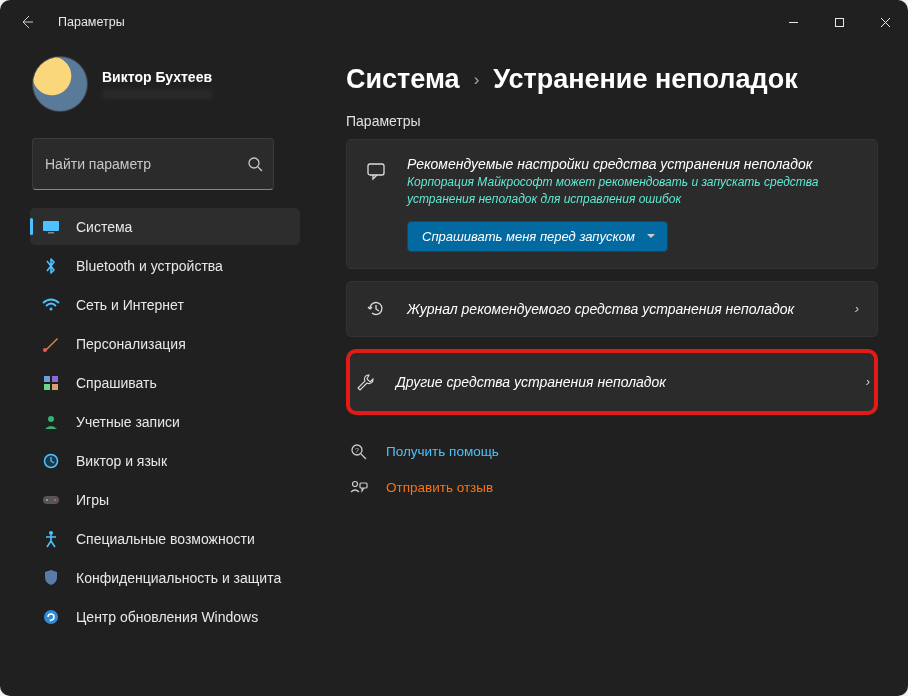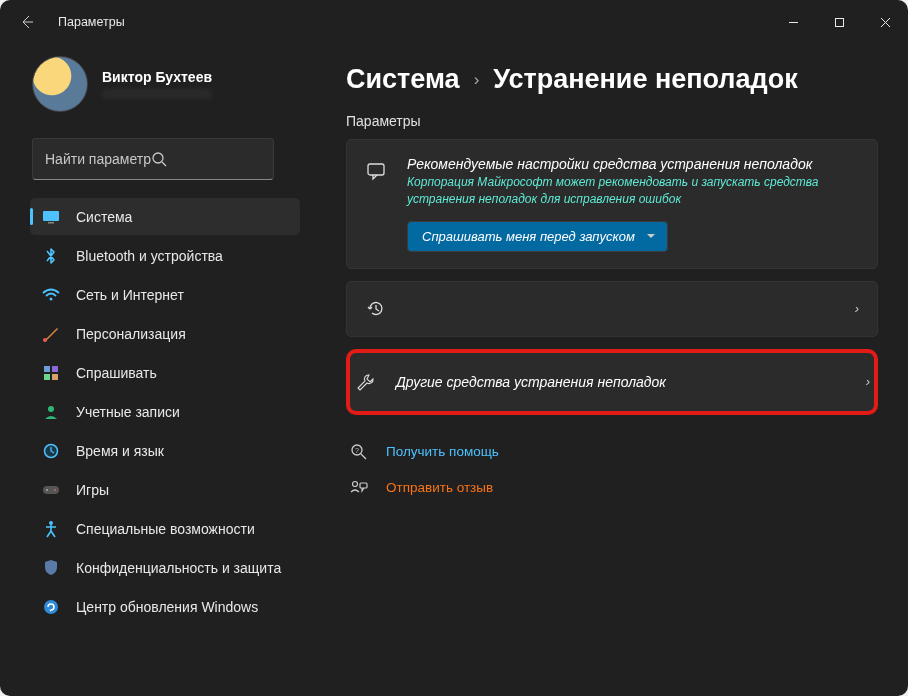--- a/index.html
+++ b/index.html
@@ -56,26 +56,26 @@
   border: 1px solid #444;
 }
 .profile-name { font-size: 14px; font-weight: 600; color: #fff; }
 .profile-sub {
   width: 110px; height: 10px; margin-top: 4px;
   background: #2a2a2a; border-radius: 2px; filter: blur(2px);
 }
 
 .search {
   margin: 10px 28px 16px 28px;
-  height: 42px;
+  height: 52px;
   background: #2b2b2b;
   border: 1px solid #3a3a3a;
   border-bottom: 1.5px solid #888;
   border-radius: 4px;
-  display: flex; align-items: center; 
+  display: flex; align-items: center; justify-content: space-between;
   padding: 0 10px 0 12px;
   color: #c8c8c8;
   font-size: 14px;
 }
 .search-icon { width: 16px; height: 16px; }
 
 .nav { display: flex; flex-direction: column; gap: 2px; padding: 2px 0 0 26px; }
 .nav-item {
   height: 37px; display: flex; align-items: center; gap: 16px;
   padding: 0 12px 0 12px; border-radius: 5px;
@@ -242,21 +242,21 @@
             </span>
           <span>Учетные записи</span>
         </div>
         <div class="nav-item">
           <span class="nav-icon">
               <svg width="16" height="16">
                 <circle cx="8" cy="8" r="6.5" stroke="#4cc2ff" stroke-width="1.5" fill="#1a3a4a"></circle>
                 <path d="M8 4 L8 8 L11 10" stroke="#4cc2ff" stroke-width="1.3" fill="none"></path>
               </svg>
             </span>
-          <span>Время и язык</span>
+          <span>Виктор и язык</span>
         </div>
         <div class="nav-item">
           <span class="nav-icon">
               <svg width="18" height="14" viewBox="0 0 18 14">
                 <rect x="1" y="3" width="16" height="8" rx="4" fill="#555"></rect>
                 <circle cx="5" cy="7" r="1" fill="#aaa"></circle>
                 <circle cx="13" cy="7" r="1" fill="#e85a5a"></circle>
               </svg>
             </span>
           <span>Игры</span>
@@ -318,20 +318,21 @@
 
       <div class="card row">
         <div class="left">
           <div class="card-icon">
             <svg width="20" height="20" viewBox="0 0 20 20">
                 <path d="M4 10 A6 6 0 1 1 6 14" stroke="#ddd" stroke-width="1.3" fill="none"></path>
                 <path d="M4 10 L2 8 M4 10 L6 8" stroke="#ddd" stroke-width="1.3"></path>
                 <path d="M10 6 L10 10 L13 12" stroke="#ddd" stroke-width="1.3" fill="none"></path>
               </svg>
           </div>
+          <div class="card-title">Журнал рекомендуемого средства устранения неполадок</div>
         </div>
         <div class="chev">›</div>
       </div>
 
       <div class="card row highlighted">
         <div class="left">
           <div class="card-icon">
             <svg width="20" height="20" viewBox="0 0 20 20">
                 <path d="M14 3 A4 4 0 0 0 10 9 L3 16 L5 18 L12 11 A4 4 0 0 0 18 7 L15 10 L12 7 Z" stroke="#ddd" stroke-width="1.1" fill="none"></path>
               </svg>

